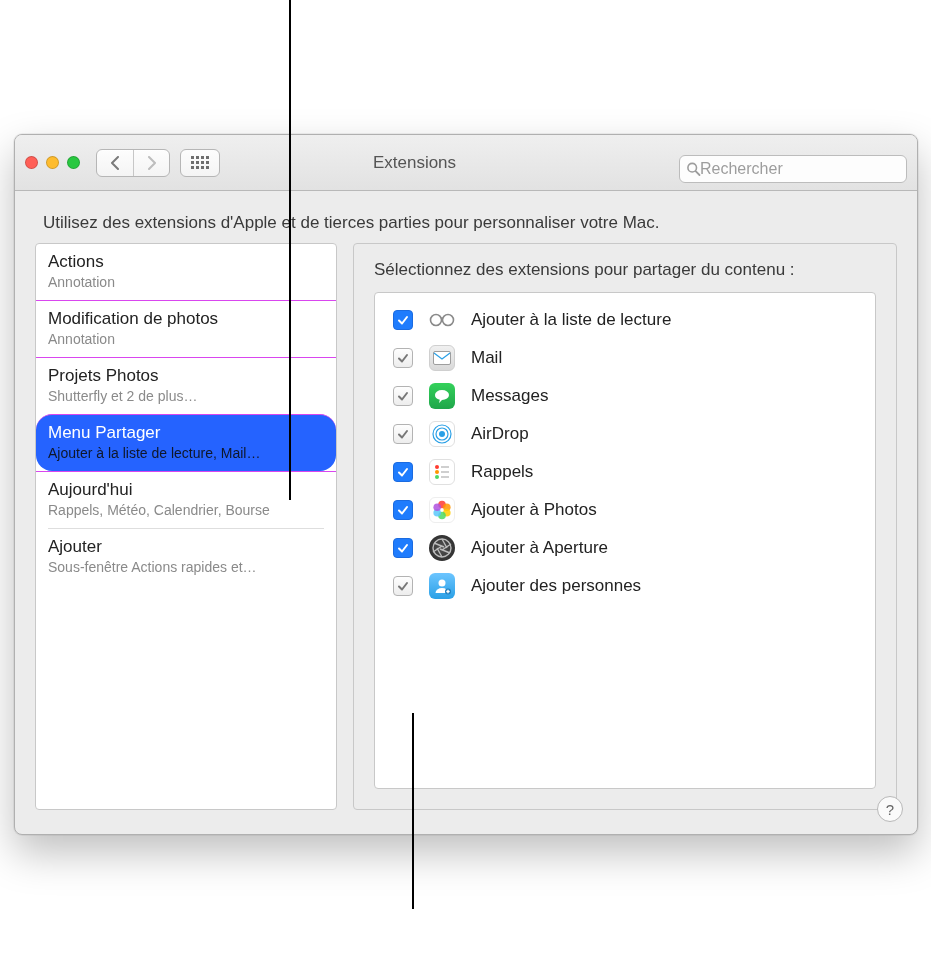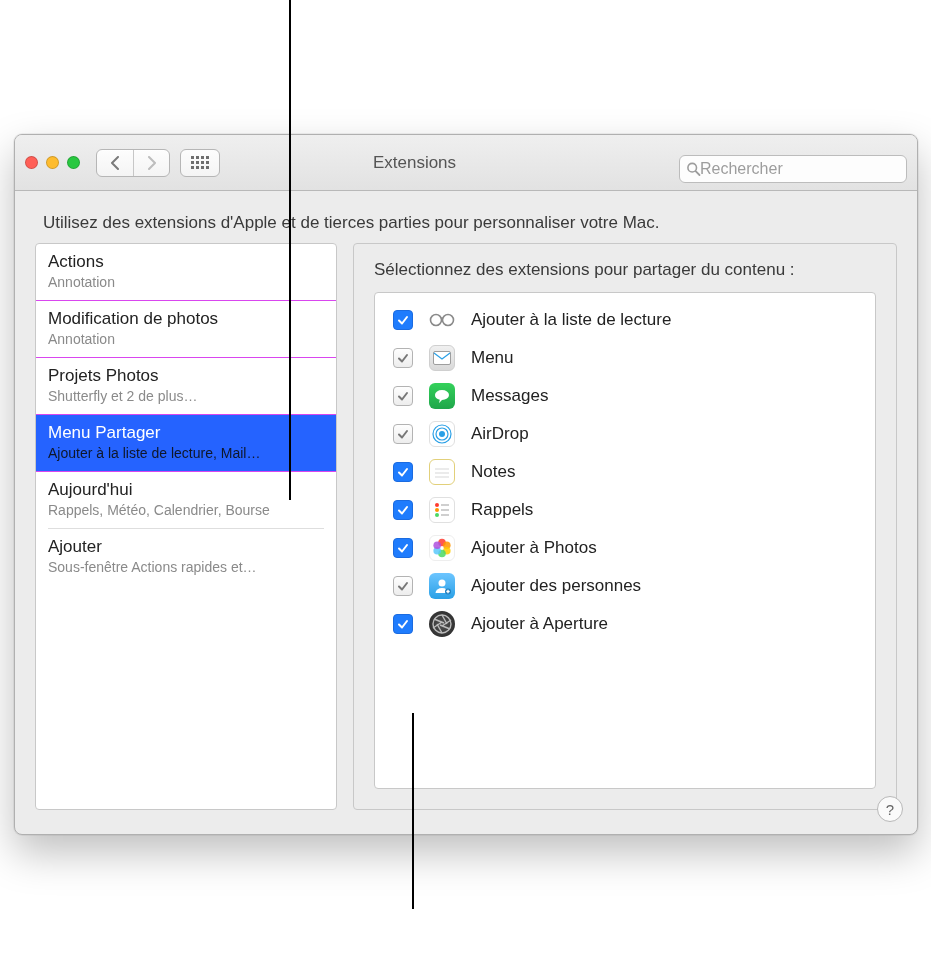--- a/index.html
+++ b/index.html
@@ -125,21 +125,21 @@
   }
   .side-item {
     padding: 8px 12px 10px;
     border-top: 1px solid #d946ef;
     cursor: default;
   }
   .side-item:first-child { border-top: none; }
   .side-hr { height: 1px; background:#dedede; margin: 0 12px; }
   .side-item .row1 { font-size: 17px; color:#222; }
   .side-item .row2 { font-size: 14px; color:#8a8a8a; margin-top: 2px; overflow:hidden; text-overflow:ellipsis; white-space:nowrap; }
-  .side-item.selected { background:#2563ff; }
+  .side-item.selected { background:#2563ff;border-radius:16px; }
   .side-item.selected .row1 { color:#fff; }
   .side-item.selected .row2 { color:#0f172a; }
 
   
   .panel {
     flex: 1;
     background: #ececec;
     border: 1px solid #c8c8c8;
     border-radius: 4px;
     padding: 16px 20px 20px;
@@ -299,21 +299,21 @@
                 </svg>
               </div>
               <div style="width: 26px; height: 26px; display: flex; align-items: center; justify-content: center;">
                 <div class="app-icon" style="background:linear-gradient(#f0f0f0,#d9d9d9);border:1px solid #cfcfcf">
                   <svg width="18" height="14" viewBox="0 0 18 14">
                     <rect x="0.5" y="0.5" width="17" height="13" rx="1.5" fill="#fff" stroke="#9e9e9e"></rect>
                     <path d="M1 2 L9 8 L17 2" fill="none" stroke="#2aa0e6" stroke-width="1.2"></path>
                   </svg>
                 </div>
               </div>
-              <span class="ext-name">Menu</span>
+              <span class="ext-name">Mail</span>
             </div>
             <div class="ext-row">
               <div class="cb">
                 <svg width="12" height="12" viewBox="0 0 12 12">
                   <path d="M2 6.5 L5 9.5 L10 3" fill="none" stroke="currentColor" stroke-width="2" stroke-linecap="round" stroke-linejoin="round"></path>
                 </svg>
               </div>
               <div style="width: 26px; height: 26px; display: flex; align-items: center; justify-content: center;">
                 <div class="app-icon" style="background:linear-gradient(#34d15b,#1fa64a)">
                   <svg width="18" height="16" viewBox="0 0 18 16">
@@ -332,38 +332,20 @@
               <div style="width: 26px; height: 26px; display: flex; align-items: center; justify-content: center;">
                 <div class="app-icon" style="background:#fff;border:1px solid #e0e0e0">
                   <svg width="22" height="22" viewBox="0 0 22 22">
                     <circle cx="11" cy="11" r="3" fill="#2aa0e6"></circle>
                     <circle cx="11" cy="11" r="6" fill="none" stroke="#2aa0e6" stroke-width="1.2"></circle>
                     <circle cx="11" cy="11" r="9" fill="none" stroke="#2aa0e6" stroke-width="1.2"></circle>
                   </svg>
                 </div>
               </div>
               <span class="ext-name">AirDrop</span>
-            </div>
-            <div class="ext-row">
-              <div class="cb blue">
-                <svg width="12" height="12" viewBox="0 0 12 12">
-                  <path d="M2 6.5 L5 9.5 L10 3" fill="none" stroke="currentColor" stroke-width="2" stroke-linecap="round" stroke-linejoin="round"></path>
-                </svg>
-              </div>
-              <div style="width: 26px; height: 26px; display: flex; align-items: center; justify-content: center;">
-                <div class="app-icon" style="background:#fff;border:1px solid #e2d07a;overflow:hidden">
-                  <div style="height:6px;background:#fdd93a;border-bottom:1px solid #e2c23a"></div>
-                  <svg width="22" height="14" viewBox="0 0 22 14">
-                    <line x1="4" y1="4" x2="18" y2="4" stroke="#d7d7d7"></line>
-                    <line x1="4" y1="8" x2="18" y2="8" stroke="#d7d7d7"></line>
-                    <line x1="4" y1="12" x2="18" y2="12" stroke="#d7d7d7"></line>
-                  </svg>
-                </div>
-              </div>
-              <span class="ext-name">Notes</span>
             </div>
             <div class="ext-row">
               <div class="cb blue">
                 <svg width="12" height="12" viewBox="0 0 12 12">
                   <path d="M2 6.5 L5 9.5 L10 3" fill="none" stroke="currentColor" stroke-width="2" stroke-linecap="round" stroke-linejoin="round"></path>
                 </svg>
               </div>
               <div style="width: 26px; height: 26px; display: flex; align-items: center; justify-content: center;">
                 <div class="app-icon" style="background:#fff;border:1px solid #e0e0e0">
                   <svg width="20" height="20" viewBox="0 0 20 20">
@@ -394,56 +376,56 @@
                       <circle r="3.8" cx="0" cy="5.5" fill="#4cd964" opacity=".85"></circle>
                       <circle r="3.8" cx="-4.8" cy="2.8" fill="#5ac8fa" opacity=".85"></circle>
                       <circle r="3.8" cx="-4.8" cy="-2.8" fill="#af52de" opacity=".85"></circle>
                     </g>
                   </svg>
                 </div>
               </div>
               <span class="ext-name">Ajouter à Photos</span>
             </div>
             <div class="ext-row">
+              <div class="cb blue">
+                <svg width="12" height="12" viewBox="0 0 12 12">
+                  <path d="M2 6.5 L5 9.5 L10 3" fill="none" stroke="currentColor" stroke-width="2" stroke-linecap="round" stroke-linejoin="round"></path>
+                </svg>
+              </div>
+              <div style="width: 26px; height: 26px; display: flex; align-items: center; justify-content: center;">
+                <div class="app-icon" style="background:radial-gradient(#555,#222);border-radius:50%">
+                  <svg width="22" height="22" viewBox="0 0 22 22">
+                    <g stroke="#bbb" stroke-width="1.4" fill="none">
+                      <circle cx="11" cy="11" r="9"></circle>
+                      <path d="M11 2 L16 11 M20 7 L11 13 M19 16 L9 12 M11 20 L6 11 M2 15 L11 9 M3 6 L13 10"></path>
+                    </g>
+                  </svg>
+                </div>
+              </div>
+              <span class="ext-name">Ajouter à Aperture</span>
+            </div>
+            <div class="ext-row">
               <div class="cb">
                 <svg width="12" height="12" viewBox="0 0 12 12">
                   <path d="M2 6.5 L5 9.5 L10 3" fill="none" stroke="currentColor" stroke-width="2" stroke-linecap="round" stroke-linejoin="round"></path>
                 </svg>
               </div>
               <div style="width: 26px; height: 26px; display: flex; align-items: center; justify-content: center;">
                 <div class="app-icon" style="background:linear-gradient(#6cc5ff,#2aa0e6)">
                   <svg width="20" height="20" viewBox="0 0 20 20">
                     <circle cx="10" cy="7" r="3.5" fill="#fff"></circle>
                     <path d="M3.5 17a6.5 5 0 0 1 13 0z" fill="#fff"></path>
                     <circle cx="16" cy="15.5" r="3" fill="#1d7fc0"></circle>
                     <line x1="16" y1="13.8" x2="16" y2="17.2" stroke="#fff" stroke-width="1.4"></line>
                     <line x1="14.3" y1="15.5" x2="17.7" y2="15.5" stroke="#fff" stroke-width="1.4"></line>
                   </svg>
                 </div>
               </div>
               <span class="ext-name">Ajouter des personnes</span>
             </div>
-            <div class="ext-row">
-              <div class="cb blue">
-                <svg width="12" height="12" viewBox="0 0 12 12">
-                  <path d="M2 6.5 L5 9.5 L10 3" fill="none" stroke="currentColor" stroke-width="2" stroke-linecap="round" stroke-linejoin="round"></path>
-                </svg>
-              </div>
-              <div style="width: 26px; height: 26px; display: flex; align-items: center; justify-content: center;">
-                <div class="app-icon" style="background:radial-gradient(#555,#222);border-radius:50%">
-                  <svg width="22" height="22" viewBox="0 0 22 22">
-                    <g stroke="#bbb" stroke-width="1.4" fill="none">
-                      <circle cx="11" cy="11" r="9"></circle>
-                      <path d="M11 2 L16 11 M20 7 L11 13 M19 16 L9 12 M11 20 L6 11 M2 15 L11 9 M3 6 L13 10"></path>
-                    </g>
-                  </svg>
-                </div>
-              </div>
-              <span class="ext-name">Ajouter à Aperture</span>
-            </div>
           </div>
       </div>
 
     </div>
 
     <div class="help-btn">
       <span>?</span>
     </div>
 
   </div>

